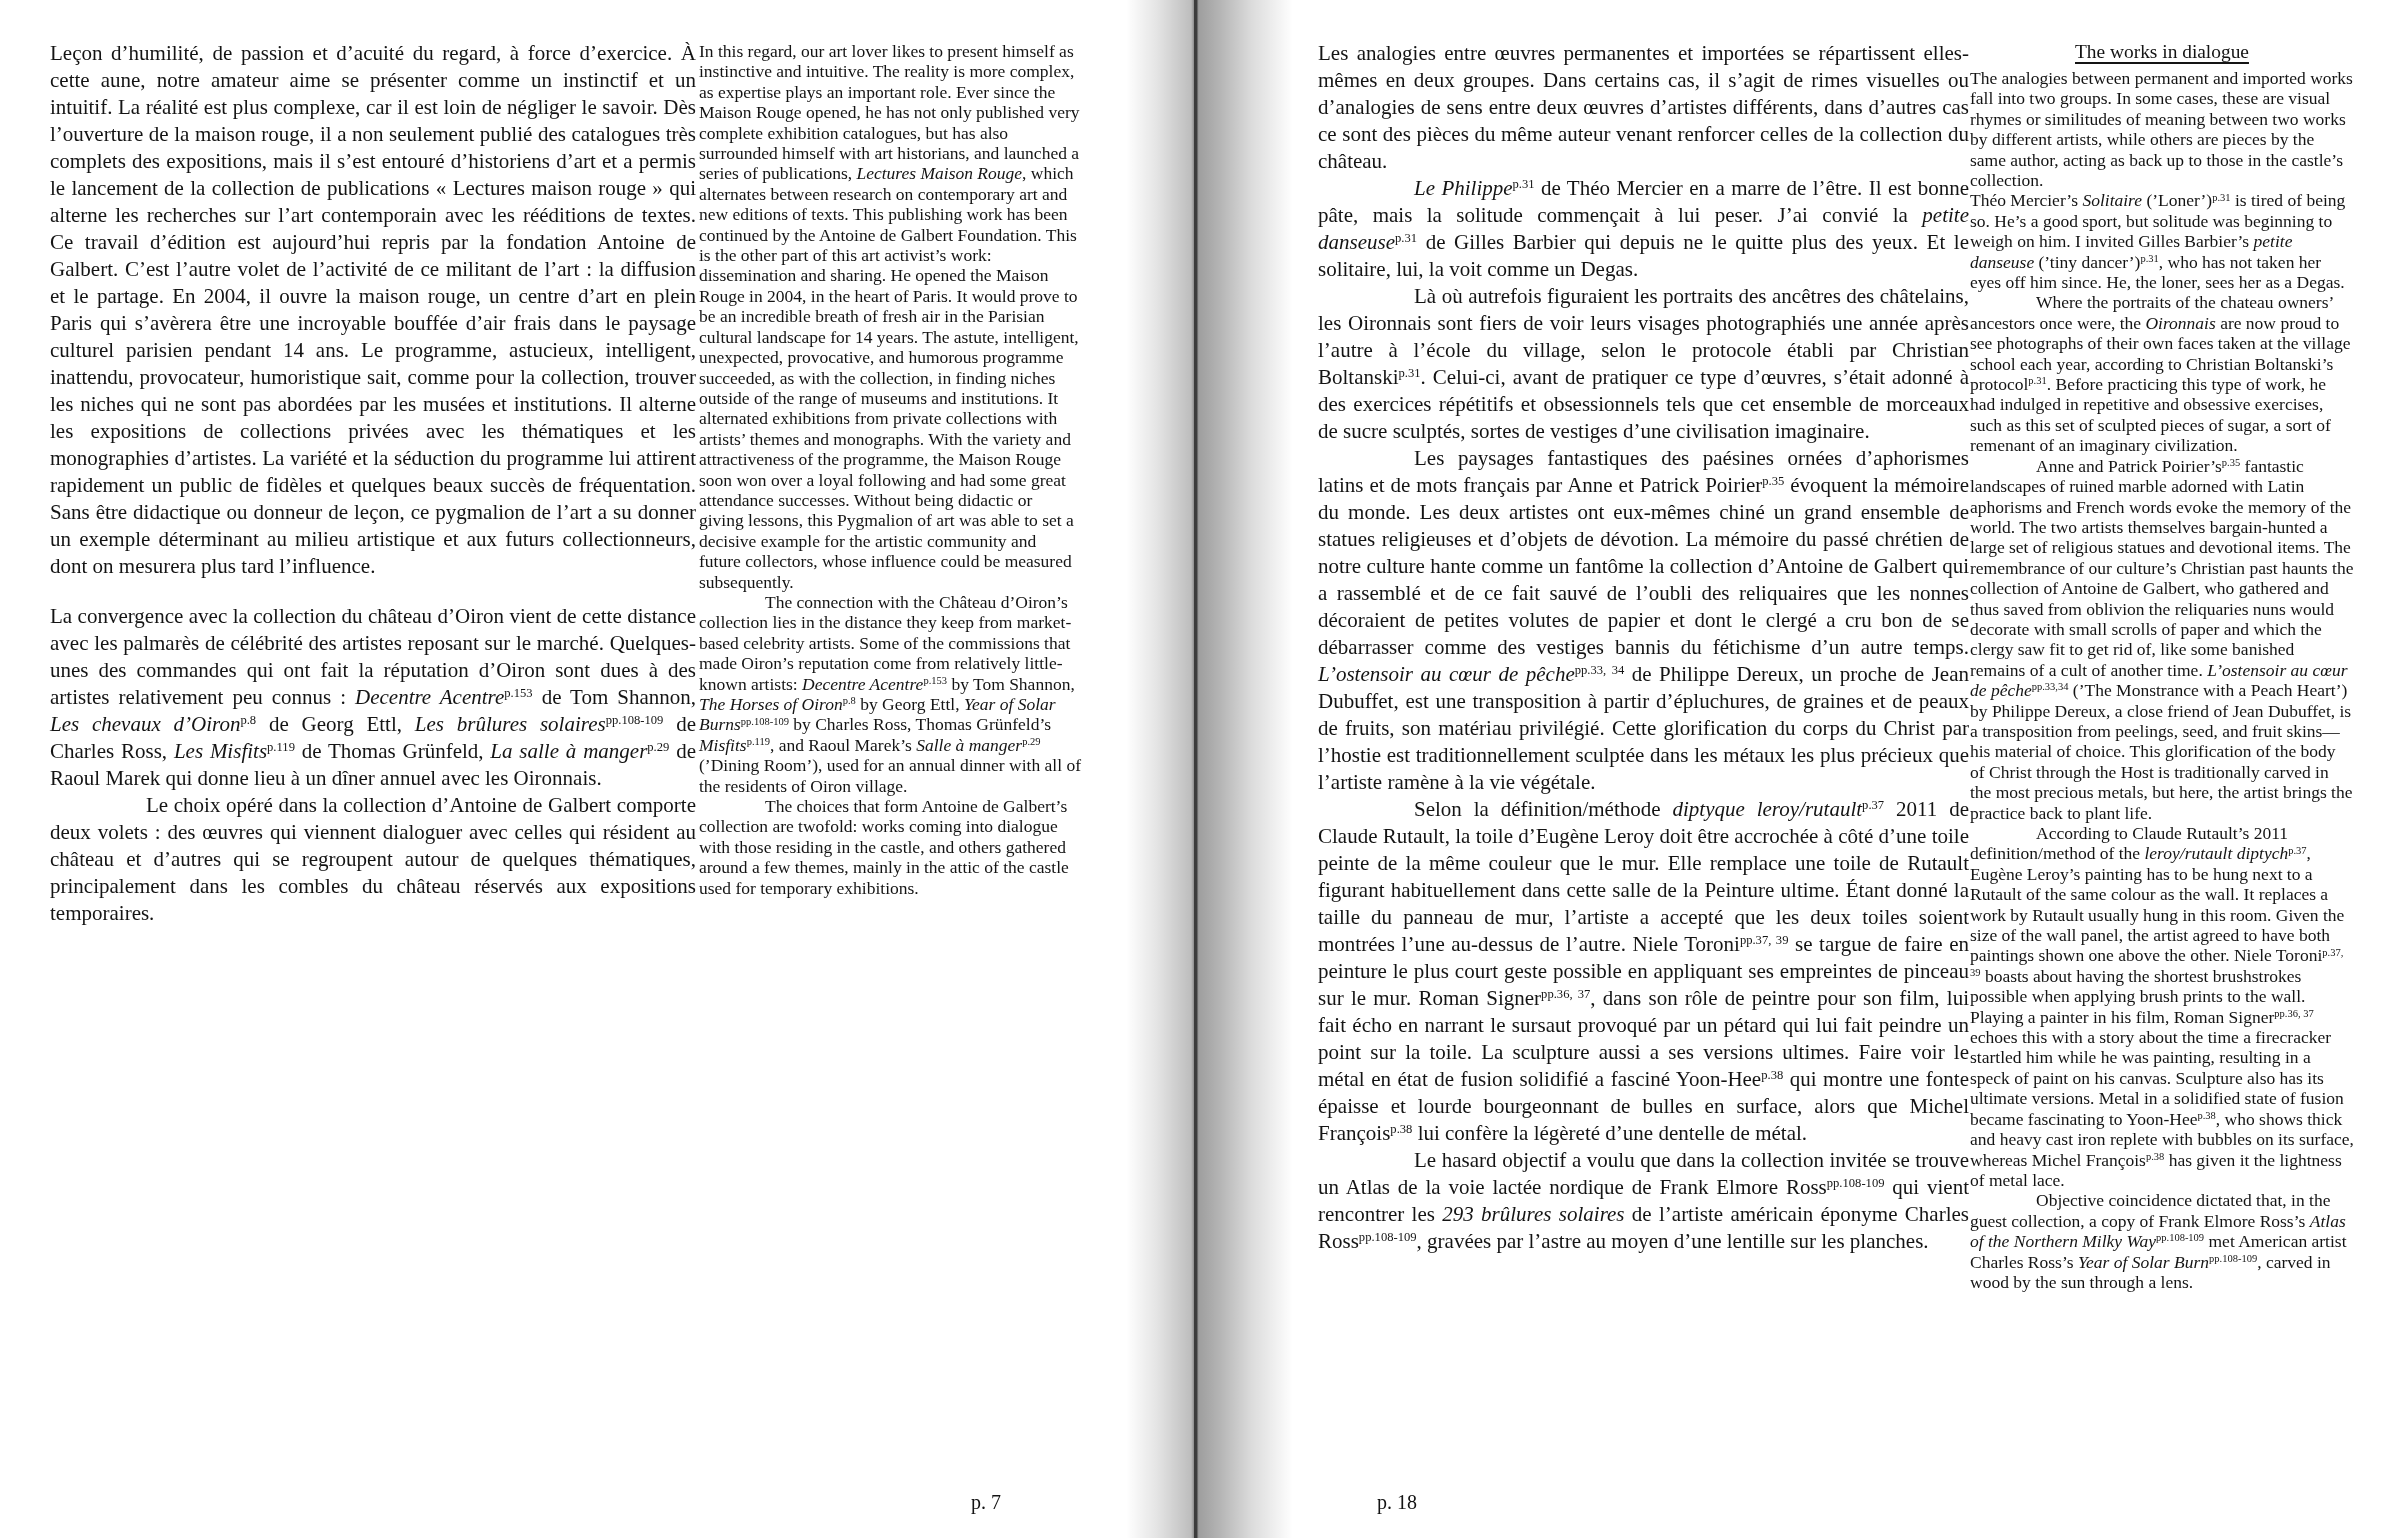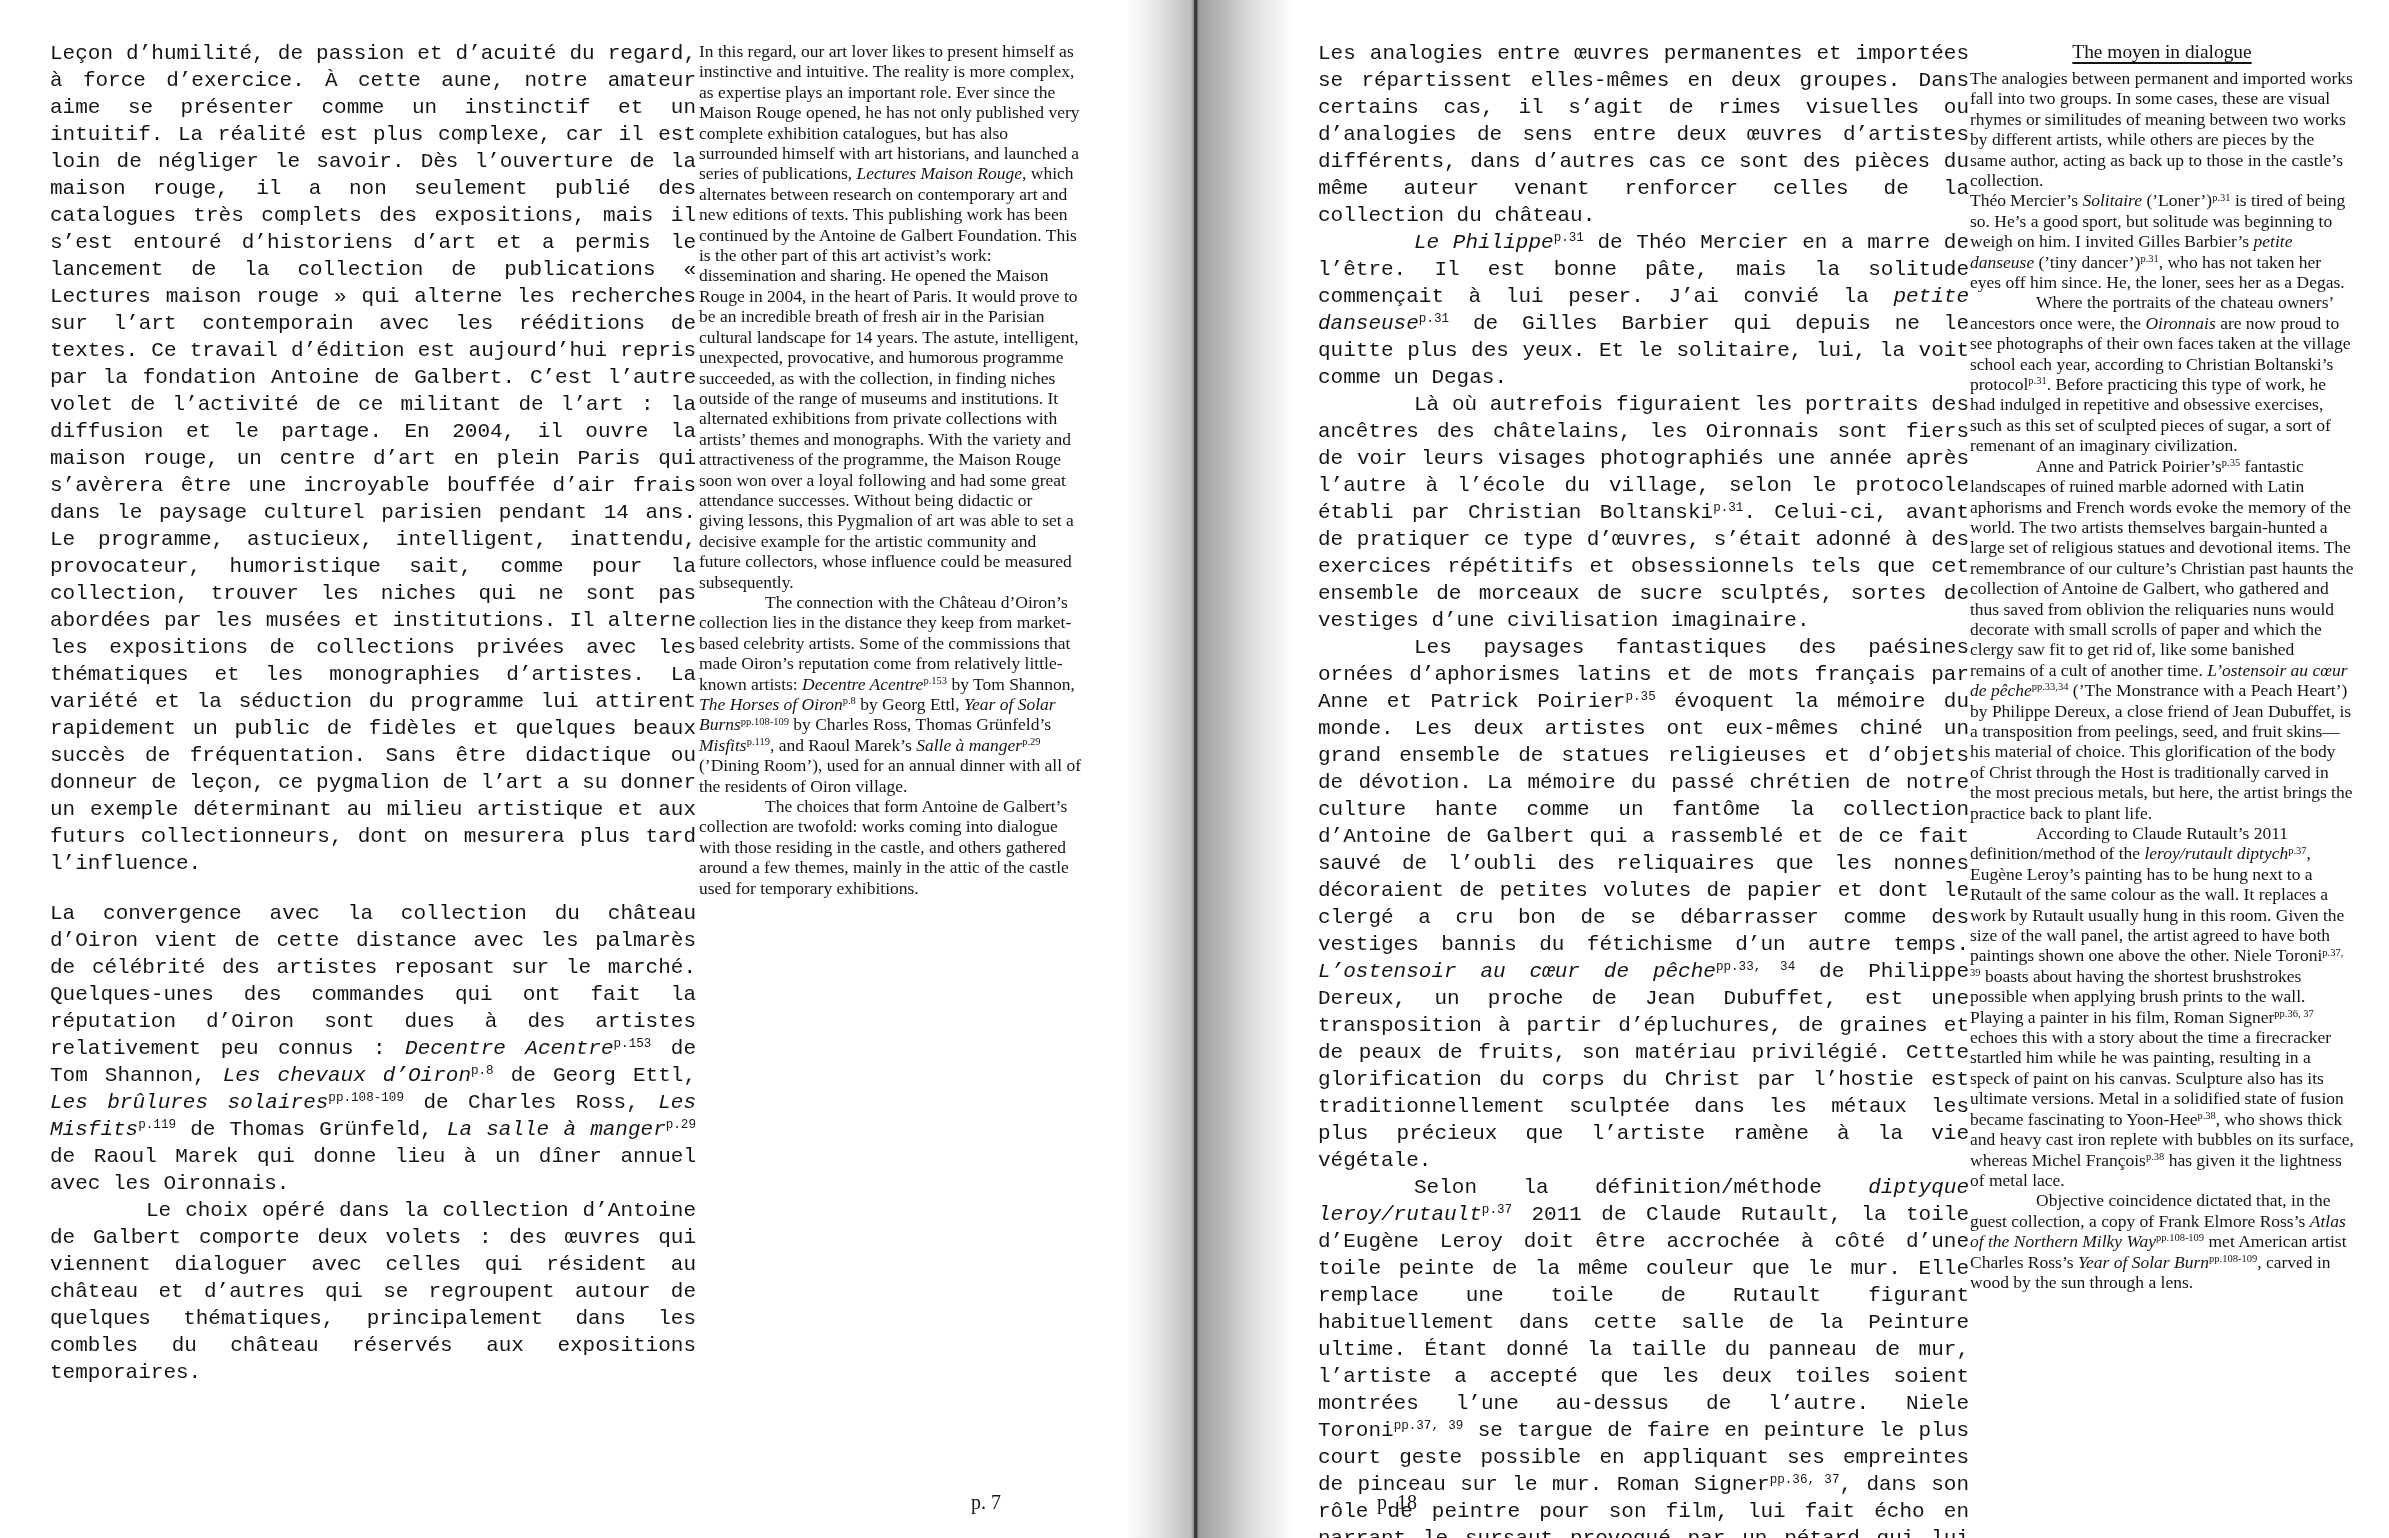--- a/index.html
+++ b/index.html
@@ -17,21 +17,20 @@
   .spread { position: absolute; inset: 0; }
 
   
   .col { position: absolute; }
   .col p { margin: 0; padding: 0; }
 
   .french-col {
     font-size: 21px;
     line-height: 27px;
     text-align: justify;
-    font-family: Liberation Mono, monospace;
   }
   .english-col {
     font-size: 17.5px;
     line-height: 20.4px;
     text-align: left;
   }
 
   .left-french  { left: 50px;   top: 40px; width: 646px; }
   .left-english { left: 699px;  top: 41px; width: 382px; }
   .right-french { left: 1318px; top: 40px; width: 651px; }
@@ -126,21 +125,21 @@
           <p class="para">Les analogies entre œuvres permanentes et importées se répartissent elles-mêmes en deux groupes. Dans certains cas, il s’agit de rimes visuelles ou d’analogies de sens entre deux œuvres d’artistes différents, dans d’autres cas ce sont des pièces du même auteur venant renforcer celles de la collection du château.</p>
           <p class="para indent"><i>Le Philippe</i><sup>p.31</sup> de Théo Mercier en a marre de l’être. Il est bonne pâte, mais la solitude commençait à lui peser. J’ai convié la <i>petite danseuse</i><sup>p.31</sup> de Gilles Barbier qui depuis ne le quitte plus des yeux. Et le solitaire, lui, la voit comme un Degas.</p>
           <p class="para indent">Là où autrefois figuraient les portraits des ancêtres des châtelains, les Oironnais sont fiers de voir leurs visages photographiés une année après l’autre à l’école du village, selon le protocole établi par Christian Boltanski<sup>p.31</sup>. Celui-ci, avant de pratiquer ce type d’œuvres, s’était adonné à des exercices répétitifs et obsessionnels tels que cet ensemble de morceaux de sucre sculptés, sortes de vestiges d’une civilisation imaginaire.</p>
           <p class="para indent">Les paysages fantastiques des paésines ornées d’aphorismes latins et de mots français par Anne et Patrick Poirier<sup>p.35</sup> évoquent la mémoire du monde. Les deux artistes ont eux-mêmes chiné un grand ensemble de statues religieuses et d’objets de dévotion. La mémoire du passé chrétien de notre culture hante comme un fantôme la collection d’Antoine de Galbert qui a rassemblé et de ce fait sauvé de l’oubli des reliquaires que les nonnes décoraient de petites volutes de papier et dont le clergé a cru bon de se débarrasser comme des vestiges bannis du fétichisme d’un autre temps. <i>L’ostensoir au cœur de pêche</i><sup>pp.33, 34</sup> de Philippe Dereux, un proche de Jean Dubuffet, est une transposition à partir d’épluchures, de graines et de peaux de fruits, son matériau privilégié. Cette glorification du corps du Christ par l’hostie est traditionnellement sculptée dans les métaux les plus précieux que l’artiste ramène à la vie végétale.</p>
           <p class="para indent">Selon la définition/méthode <i>diptyque leroy/rutault</i><sup>p.37</sup> 2011 de Claude Rutault, la toile d’Eugène Leroy doit être accrochée à côté d’une toile peinte de la même couleur que le mur. Elle remplace une toile de Rutault figurant habituellement dans cette salle de la Peinture ultime. Étant donné la taille du panneau de mur, l’artiste a accepté que les deux toiles soient montrées l’une au-dessus de l’autre. Niele Toroni<sup>pp.37, 39</sup> se targue de faire en peinture le plus court geste possible en appliquant ses empreintes de pinceau sur le mur. Roman Signer<sup>pp.36, 37</sup>, dans son rôle de peintre pour son film, lui fait écho en narrant le sursaut provoqué par un pétard qui lui fait peindre un point sur la toile. La sculpture aussi a ses versions ultimes. Faire voir le métal en état de fusion solidifié a fasciné Yoon-Hee<sup>p.38</sup> qui montre une fonte épaisse et lourde bourgeonnant de bulles en surface, alors que Michel François<sup>p.38</sup> lui confère la légèreté d’une dentelle de métal.</p>
           <p class="para indent">Le hasard objectif a voulu que dans la collection invitée se trouve un Atlas de la voie lactée nordique de Frank Elmore Ross<sup>pp.108-109</sup> qui vient rencontrer les <i>293 brûlures solaires</i> de l’artiste américain éponyme Charles Ross<sup>pp.108-109</sup>, gravées par l’astre au moyen d’une lentille sur les planches.</p>
         </div>
     </div>
 
     <div class="col english-col right-english">
-      <h2 class="heading heading-english">The moyen in dialogue</h2>
+      <h2 class="heading heading-english">The works in dialogue</h2>
       <div>
           <p class="para">The analogies between permanent and imported works fall into two groups. In some cases, these are visual rhymes or similitudes of meaning between two works by different artists, while others are pieces by the same author, acting as back up to those in the castle’s collection.</p>
           <p class="para">Théo Mercier’s <i>Solitaire</i> (’Loner’)<sup>p.31</sup> is tired of being so. He’s a good sport, but solitude was beginning to weigh on him. I invited Gilles Barbier’s <i>petite danseuse</i> (’tiny dancer’)<sup>p.31</sup>, who has not taken her eyes off him since. He, the loner, sees her as a Degas.</p>
           <p class="para indent">Where the portraits of the chateau owners’ ancestors once were, the <i>Oironnais</i> are now proud to see photographs of their own faces taken at the village school each year, according to Christian Boltanski’s protocol<sup>p.31</sup>. Before practicing this type of work, he had indulged in repetitive and obsessive exercises, such as this set of sculpted pieces of sugar, a sort of remenant of an imaginary civilization.</p>
           <p class="para indent">Anne and Patrick Poirier’s<sup>p.35</sup> fantastic landscapes of ruined marble adorned with Latin aphorisms and French words evoke the memory of the world. The two artists themselves bargain-hunted a large set of religious statues and devotional items. The remembrance of our culture’s Christian past haunts the collection of Antoine de Galbert, who gathered and thus saved from oblivion the reliquaries nuns would decorate with small scrolls of paper and which the clergy saw fit to get rid of, like some banished remains of a cult of another time. <i>L’ostensoir au cœur de pêche</i><sup>pp.33,34</sup> (’The Monstrance with a Peach Heart’) by Philippe Dereux, a close friend of Jean Dubuffet, is a transposition from peelings, seed, and fruit skins—his material of choice. This glorification of the body of Christ through the Host is traditionally carved in the most precious metals, but here, the artist brings the practice back to plant life.</p>
           <p class="para indent">According to Claude Rutault’s 2011 definition/method of the <i>leroy/rutault diptych</i><sup>p.37</sup>, Eugène Leroy’s painting has to be hung next to a Rutault of the same colour as the wall. It replaces a work by Rutault usually hung in this room. Given the size of the wall panel, the artist agreed to have both paintings shown one above the other. Niele Toroni<sup>p.37, 39</sup> boasts about having the shortest brushstrokes possible when applying brush prints to the wall. Playing a painter in his film, Roman Signer<sup>pp.36, 37</sup> echoes this with a story about the time a firecracker startled him while he was painting, resulting in a speck of paint on his canvas. Sculpture also has its ultimate versions. Metal in a solidified state of fusion became fascinating to Yoon-Hee<sup>p.38</sup>, who shows thick and heavy cast iron replete with bubbles on its surface, whereas Michel François<sup>p.38</sup> has given it the lightness of metal lace.</p>
           <p class="para indent">Objective coincidence dictated that, in the guest collection, a copy of Frank Elmore Ross’s <i>Atlas of the Northern Milky Way</i><sup>pp.108-109</sup> met American artist Charles Ross’s <i>Year of Solar Burn</i><sup>pp.108-109</sup>, carved in wood by the sun through a lens.</p>
         </div>
     </div>
 

